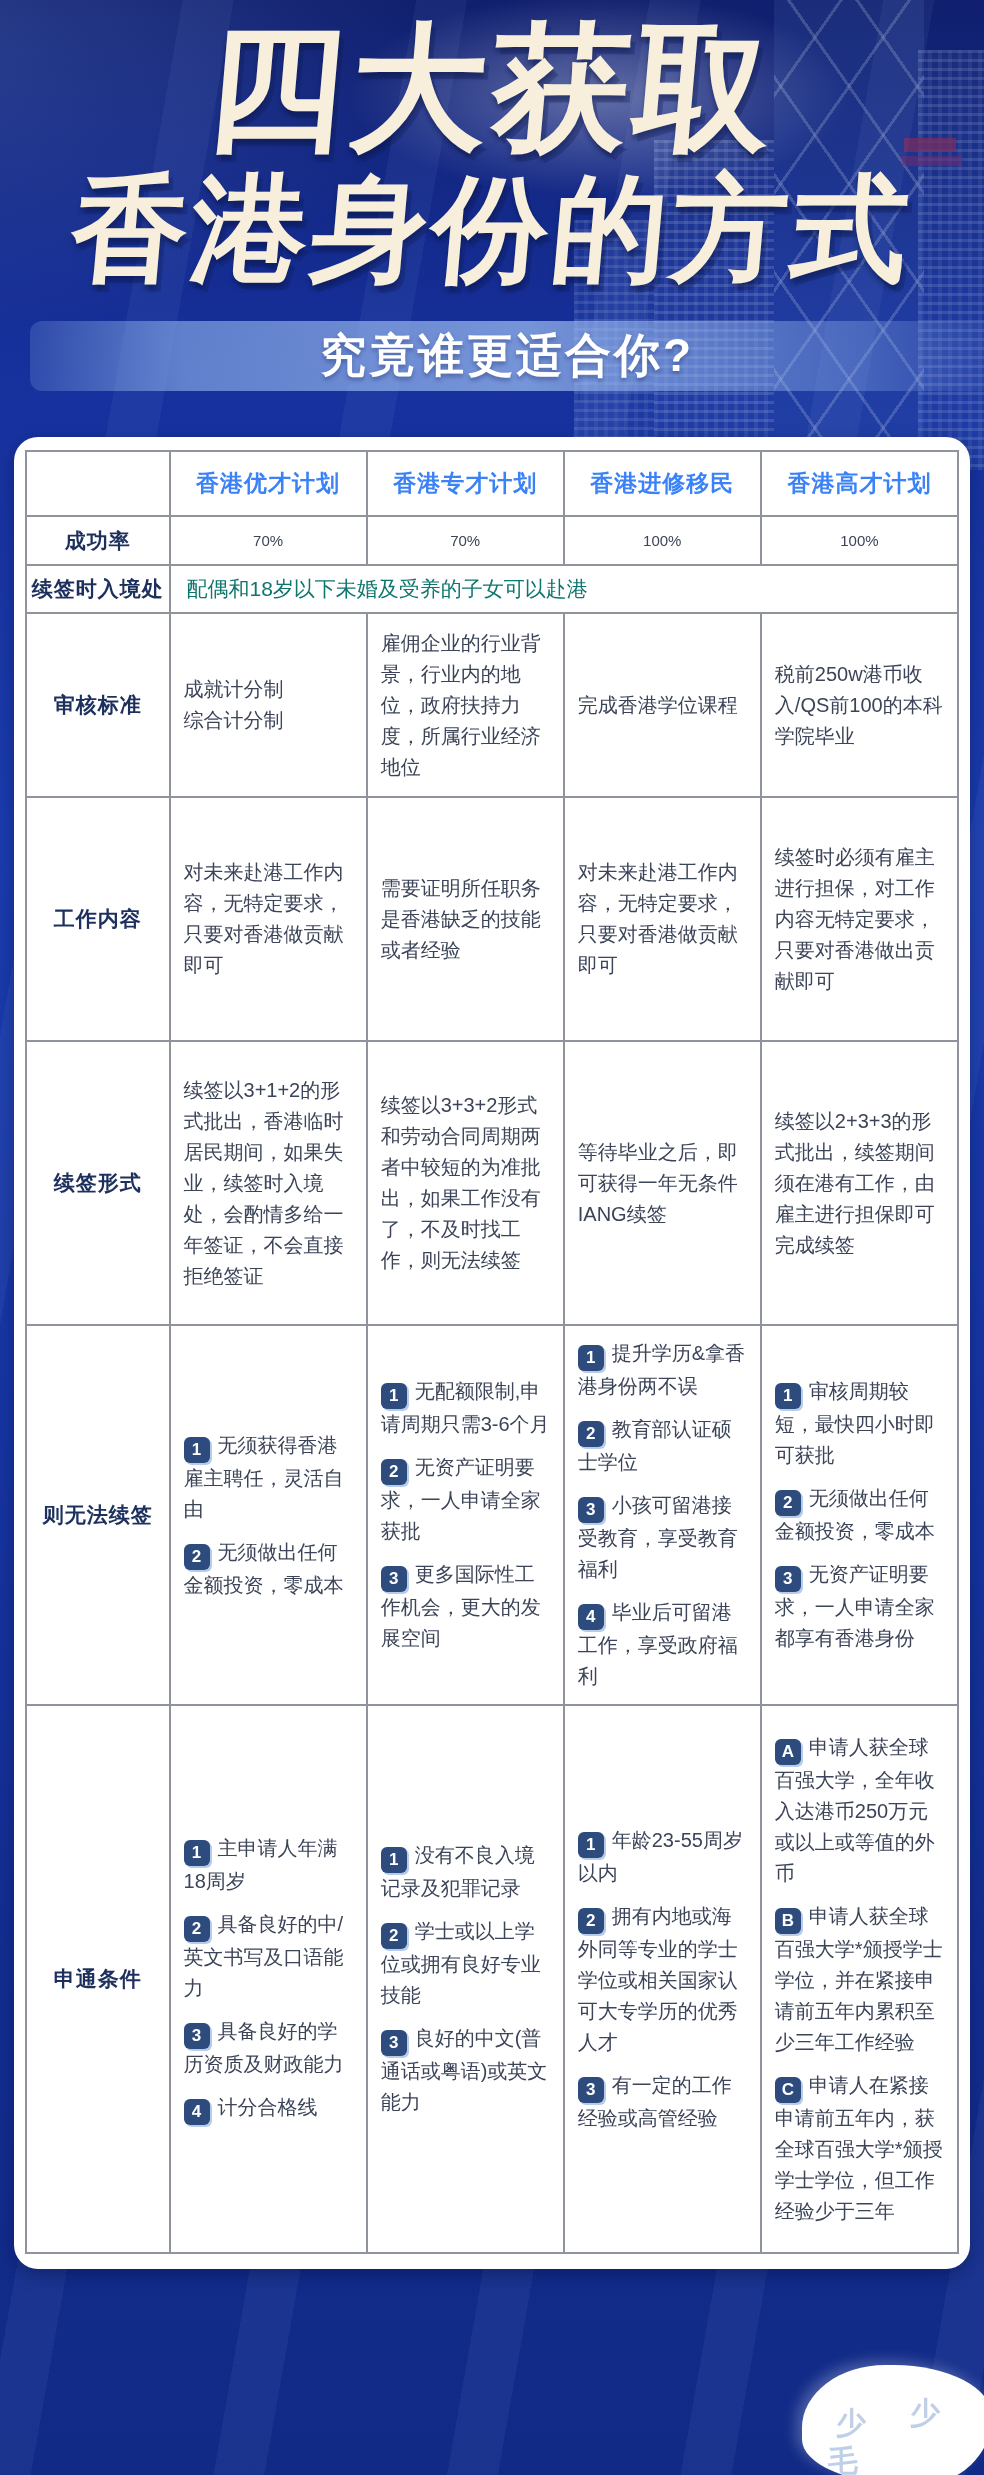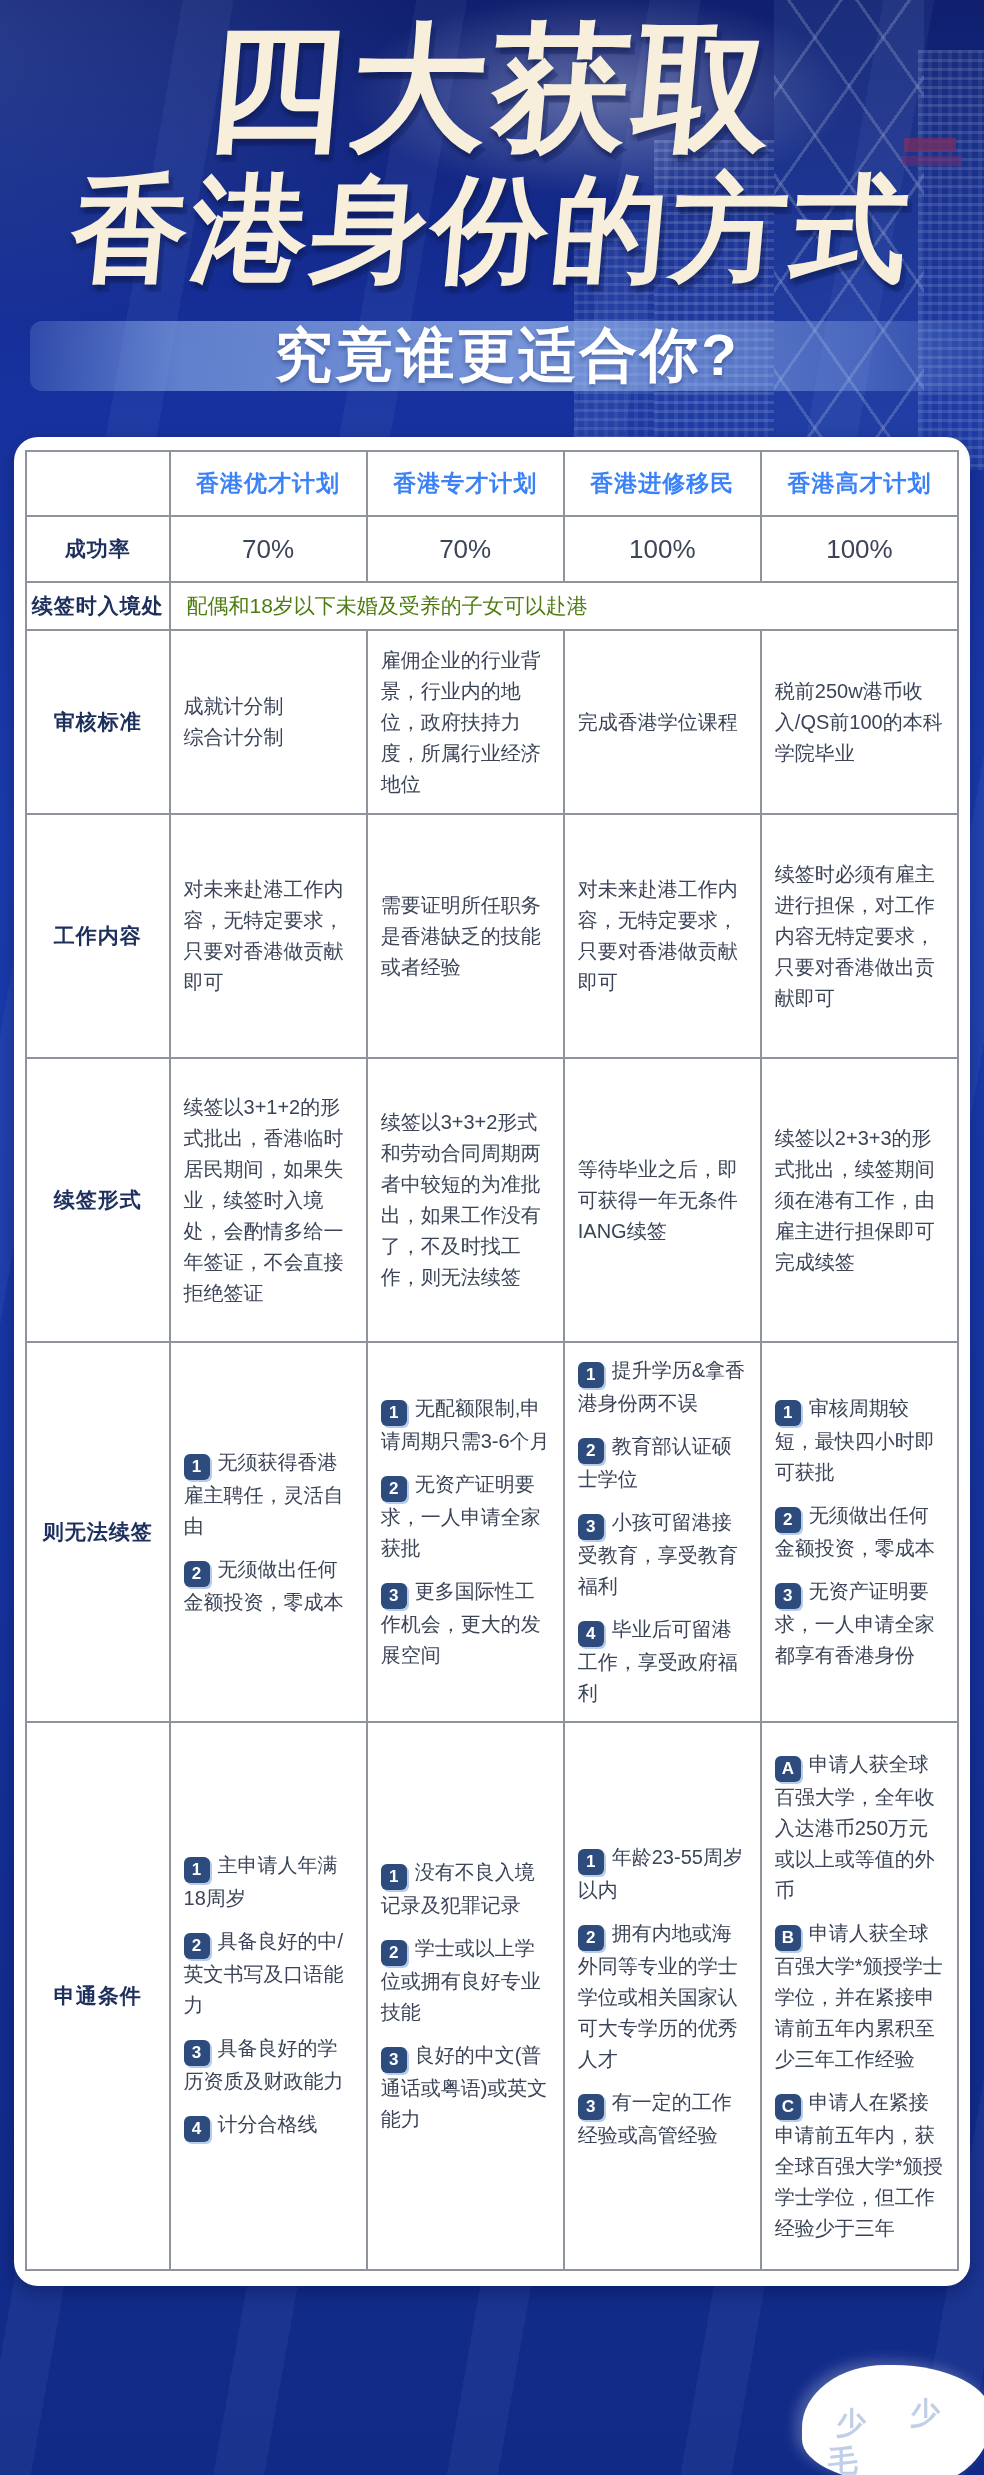--- a/index.html
+++ b/index.html
@@ -24,37 +24,37 @@
 
   .header{position:relative;z-index:2;text-align:center;}
   .title{color:#f7efdc;font-weight:bold;transform:skewX(-5deg);
     text-shadow:0 5px 4px rgba(8,18,60,.38), 5px 7px 0 rgba(16,30,88,.30);
     letter-spacing:4px;white-space:nowrap;}
   .title1{font-size:138px;line-height:1.08;margin-top:14px;}
   .title2{font-size:116px;line-height:1.12;margin-top:2px;}
   .band{position:relative;margin:26px 0 0 30px;height:70px;border-radius:12px 0 0 12px;
     background:linear-gradient(90deg,rgba(150,185,240,.20) 0%,rgba(150,185,240,.58) 16%,rgba(168,200,248,.66) 52%,rgba(150,185,240,.30) 88%,rgba(150,185,240,.08) 100%);
     display:flex;align-items:center;justify-content:center;}
-  .band-text{color:#ffffff;font-weight:bold;font-size:58px;letter-spacing:3px;
+  .band-text{color:#ffffff;font-weight:bold;font-size:46px;letter-spacing:3px;
     text-shadow:0 3px 4px rgba(10,25,80,.35);}
 
   
   .card{position:relative;z-index:2;margin:46px 14px 0 14px;background:#ffffff;
     border-radius:24px;padding:13px 11px 15px 11px;box-shadow:0 6px 18px rgba(0,10,50,.35);}
   table.cmp{width:100%;border-collapse:collapse;table-layout:fixed;}
   table.cmp th,table.cmp td{border:2px solid #8f939c;vertical-align:middle;
     white-space:pre-line;word-break:break-word;}
   col.c-label{width:15.4%;}
   col.c-plan{width:21.15%;}
   th.corner{border-top-color:#8f939c;}
   th.plan{color:#3b82f6;font-size:23px;font-weight:bold;padding:16px 4px;letter-spacing:1px;}
   td.rlabel{color:#1d2f5c;font-size:21px;font-weight:bold;text-align:center;padding:6px 4px;letter-spacing:1px;}
   td.cell{color:#3c4458;font-size:20px;line-height:1.55;text-align:left;padding:12px 13px;}
-  td.cell.center{text-align:center;font-size:26px;margin-left:25px;}
-  td.span4{color:#4d7c0f;font-size:21px;line-height:1.5;text-align:left;padding:0 16px;}
+  td.cell.center{text-align:center;font-size:15px;margin-left:25px;}
+  td.span4{color:#0f766e;font-size:21px;line-height:1.5;text-align:left;padding:0 16px;}
 
   tr.r-header{height:62px;} tr.r-apply{height:100px;} tr.r-success{height:46px;padding-left:48px;}
   tr.r-spouse{height:48px;} tr.r-criteria{height:184px;} tr.r-welfare{height:78px;}
   tr.r-work{height:244px;} tr.r-renewal{height:284px;} tr.r-features{height:364px;}
   tr.r-conditions{height:548px;}
 
   .item{margin:0 0 12px 0;}
   .item:last-child{margin-bottom:0;}
   .badge{display:inline-block;width:26px;height:26px;line-height:26px;text-align:center;
     background:#2d4b7d;color:#ffffff;font-size:17px;font-weight:bold;border-radius:6px;

